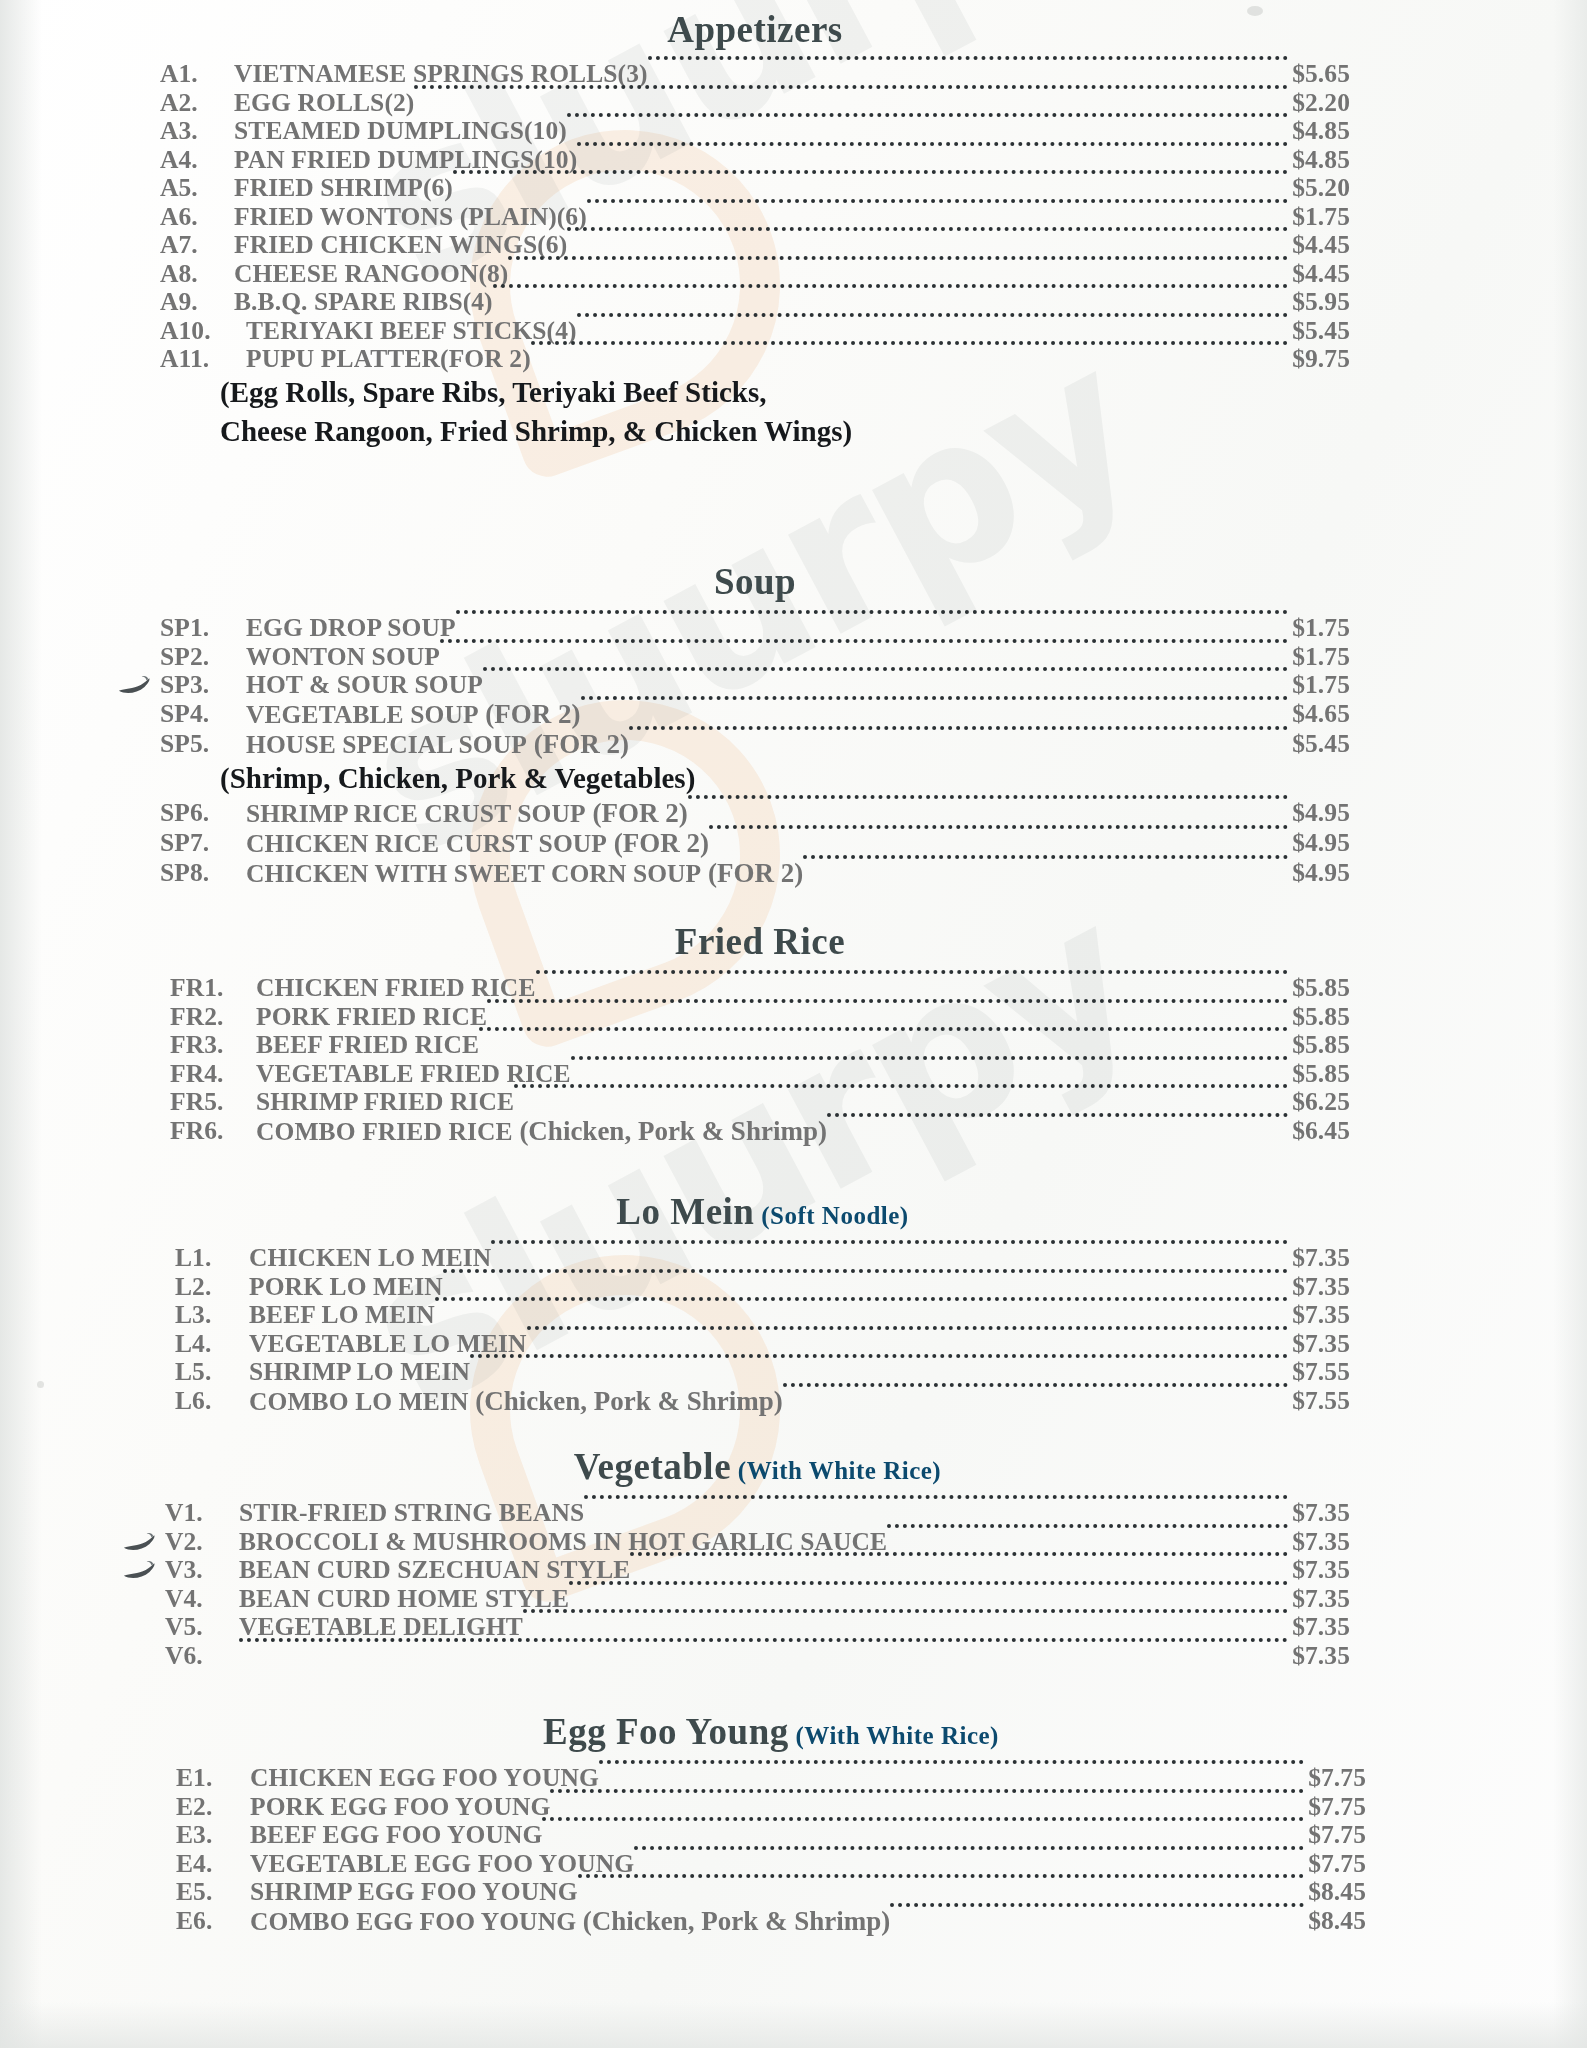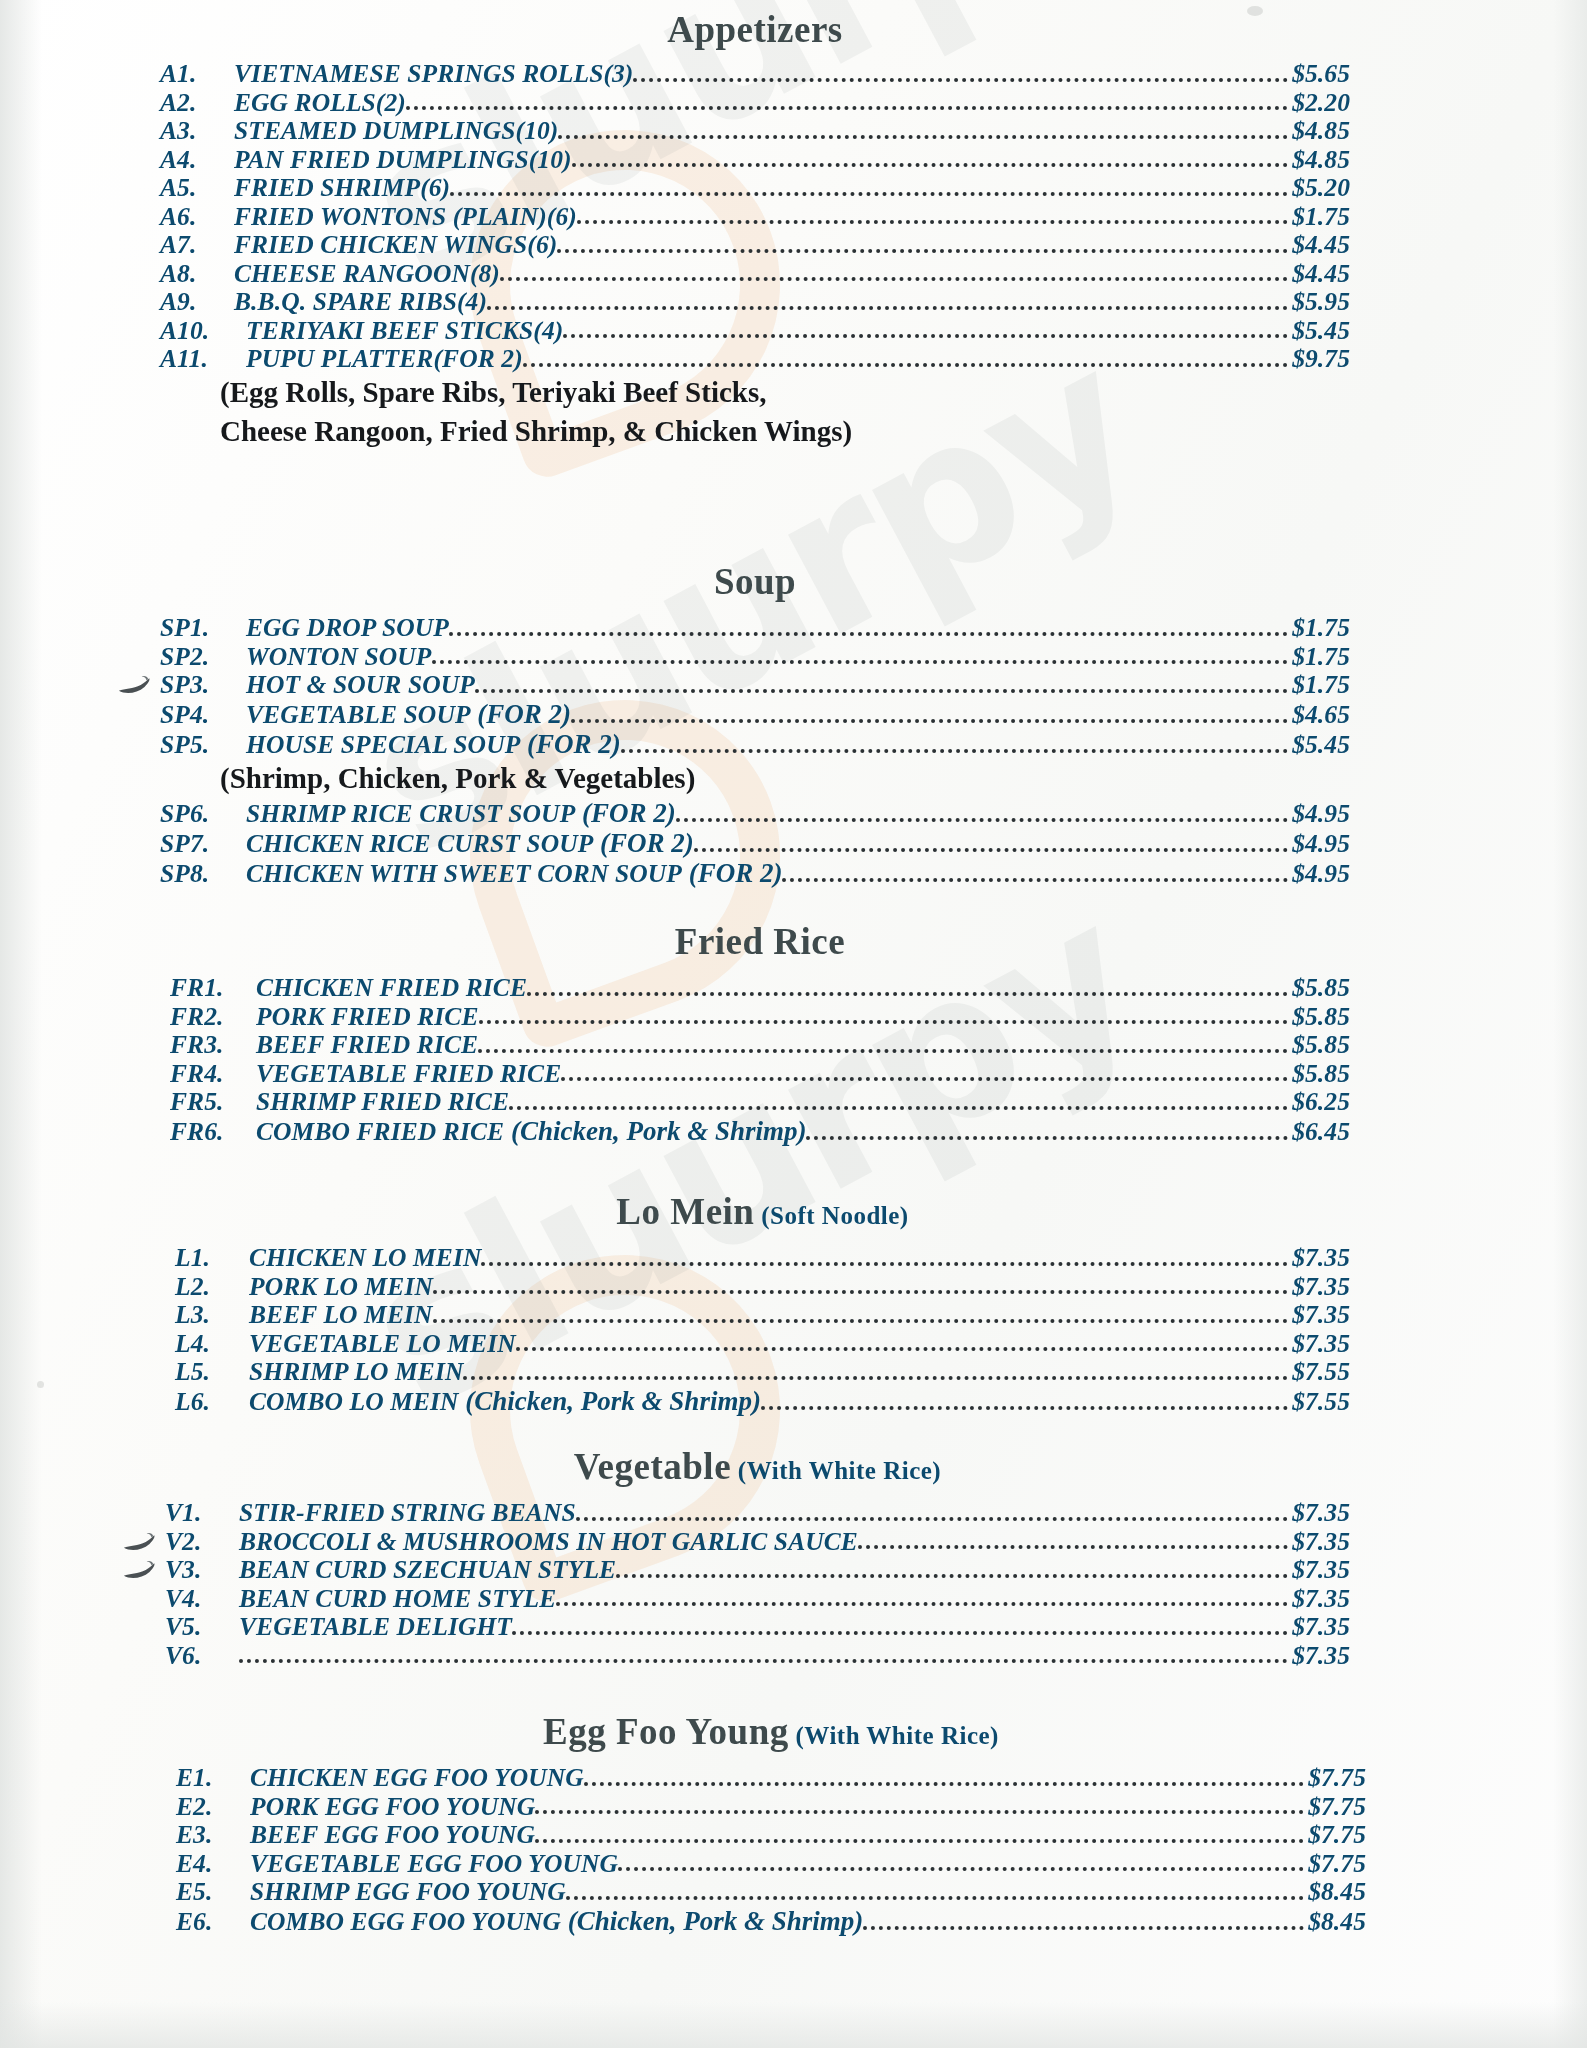--- a/index.html
+++ b/index.html
@@ -68,29 +68,28 @@
     text-align:center;
     font-weight:700;
     color:#3e4a4c;
     letter-spacing:.5px;
   }
   .sec-title .main{font-size:37px;}
   .sec-title .sub{font-size:25px;font-weight:700;color:#0c4a6e;}
 
   .rows{margin:0;padding:0;list-style:none;}
   .row{
-    display:flex;align-items:flex-end;
+    display:flex;align-items:flex-start;
     font-size:25.5px;
     font-weight:700;
     line-height:1.0;
     padding:2px 0 1px 0;
     position:relative;
-    color:#0c4a6e;
+    color:#737373;
     letter-spacing:.1px;
-    font-style:italic;
   }
   .code{
     flex:0 0 auto;
     width:74px;
     text-align:left;
     padding-left:0;
     white-space:nowrap;
   }
   .code.wide{width:86px;}
   .name{flex:0 0 auto;white-space:nowrap;}

